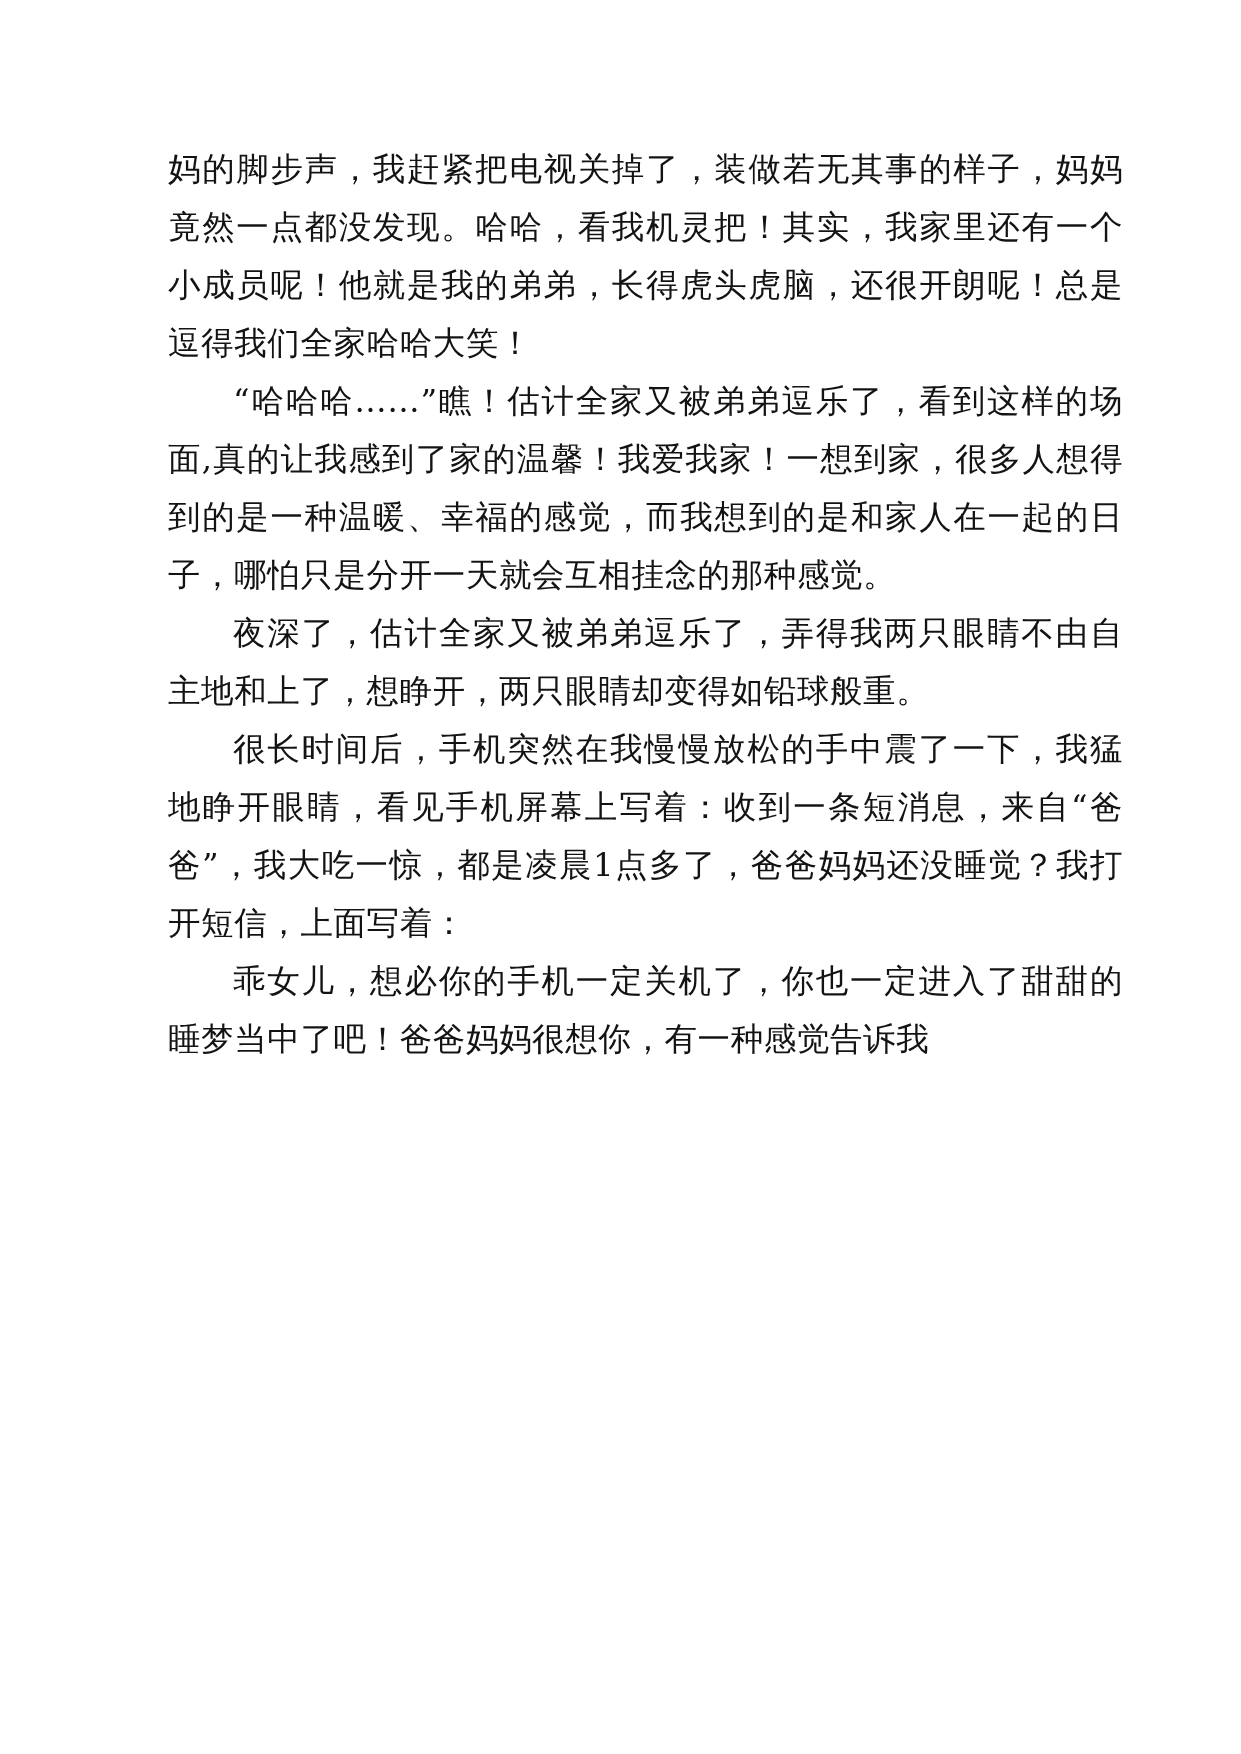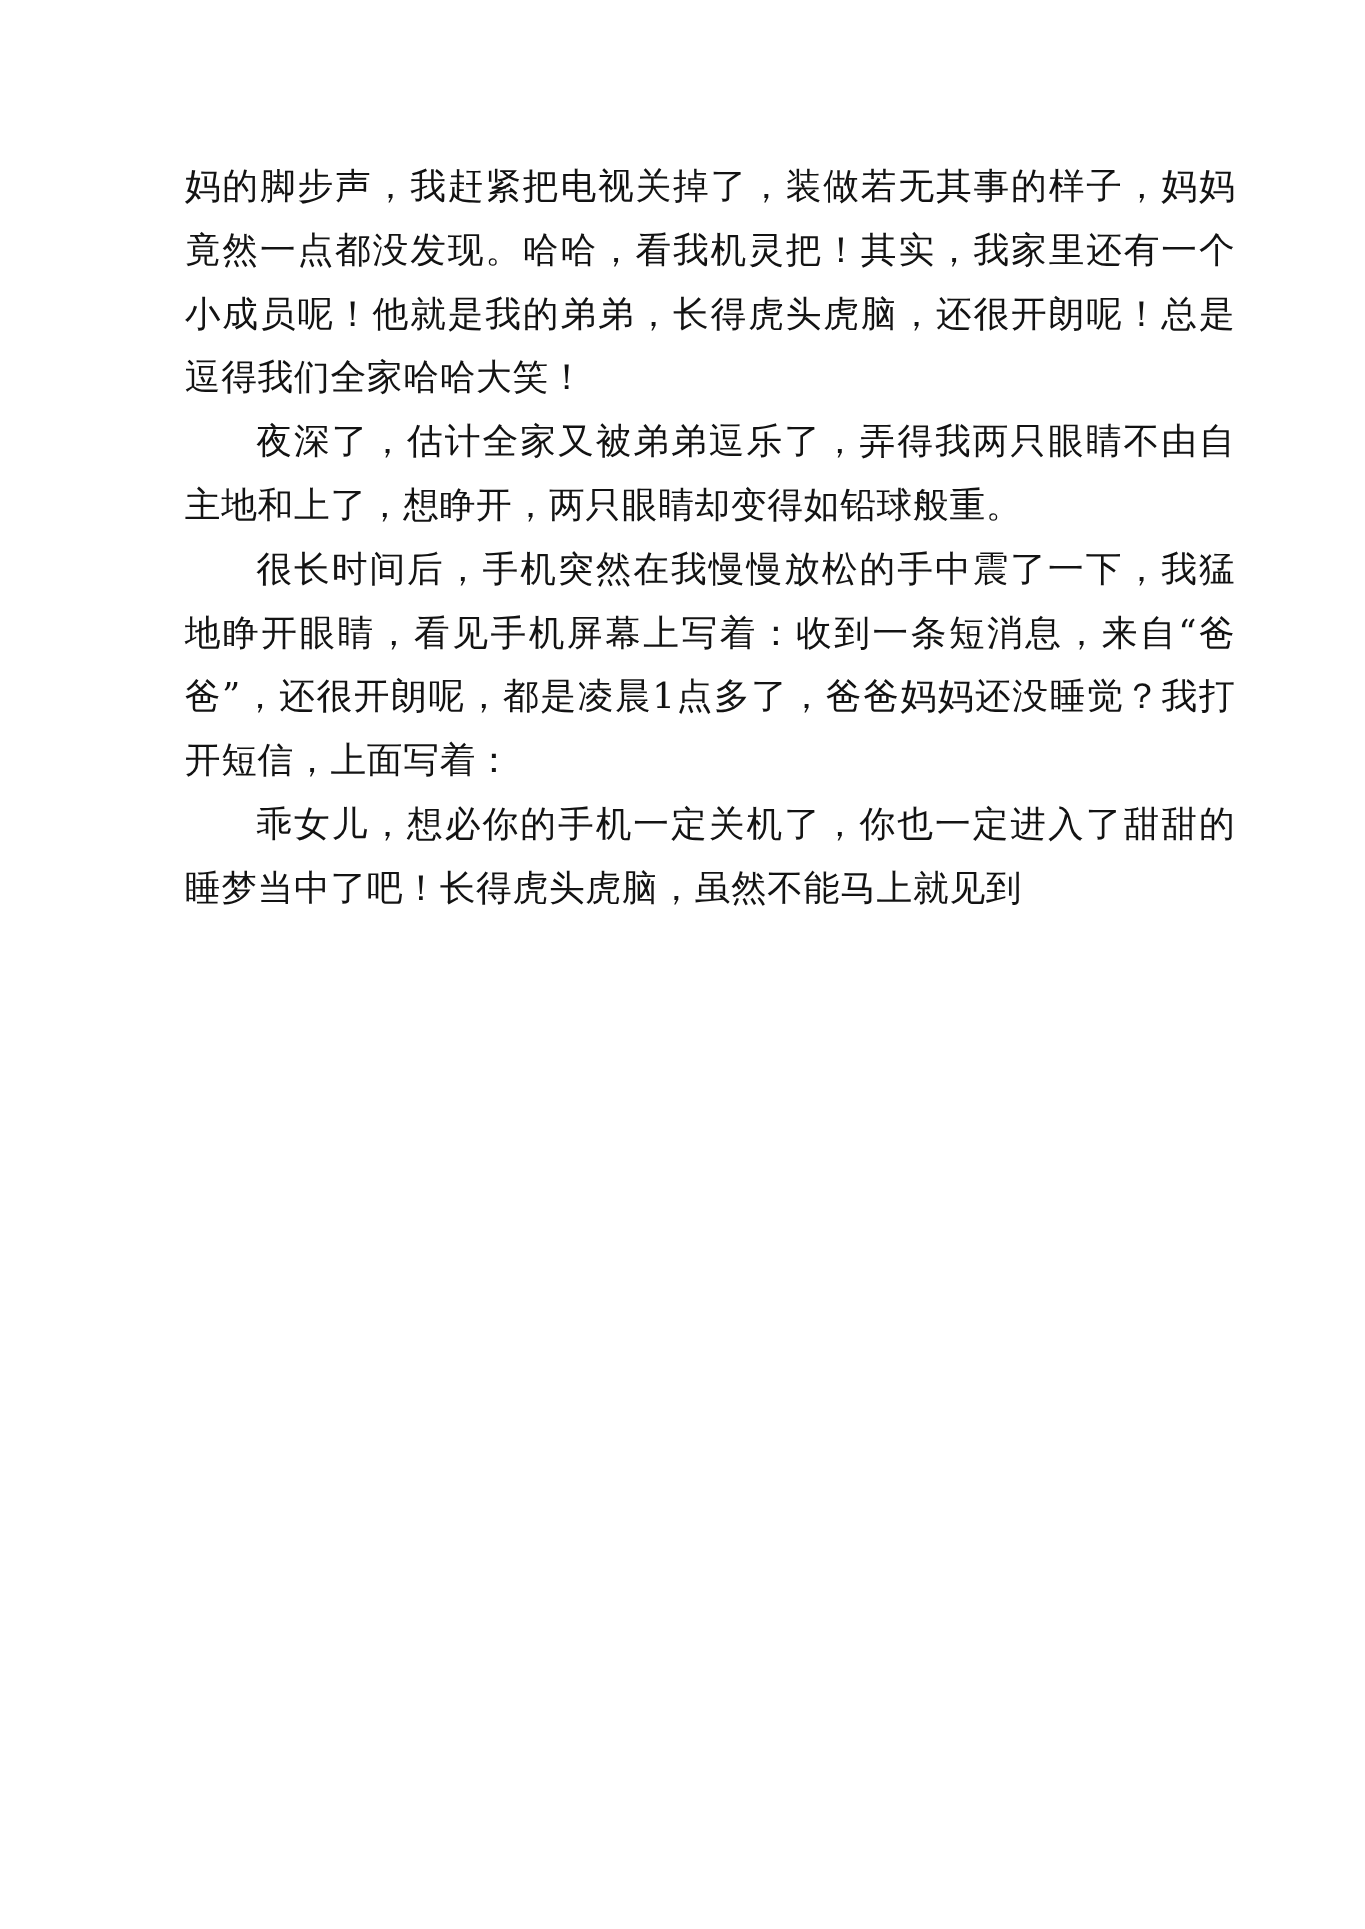--- a/index.html
+++ b/index.html
@@ -37,17 +37,18 @@
   .para.no-indent {
     text-indent: 0;
   }
 </style>
 </head>
 <body>
 
 <div class="page">
   <div class="doc-body">
     <p class="para no-indent">妈的脚步声，我赶紧把电视关掉了，装做若无其事的样子，妈妈竟然一点都没发现。哈哈，看我机灵把！其实，我家里还有一个小成员呢！他就是我的弟弟，长得虎头虎脑，还很开朗呢！总是逗得我们全家哈哈大笑！</p>
+    <p class="para">“哈哈哈……”瞧！估计全家又被弟弟逗乐了，看到这样的场面,真的让我感到了家的温馨！我爱我家！一想到家，很多人想得到的是一种温暖、幸福的感觉，而我想到的是和家人在一起的日子，哪怕只是分开一天就会互相挂念的那种感觉。</p>
     <p class="para">夜深了，估计全家又被弟弟逗乐了，弄得我两只眼睛不由自主地和上了，想睁开，两只眼睛却变得如铅球般重。</p>
-    <p class="para">很长时间后，手机突然在我慢慢放松的手中震了一下，我猛地睁开眼睛，看见手机屏幕上写着：收到一条短消息，来自“爸爸”，还很开朗呢，都是凌晨1点多了，爸爸妈妈还没睡觉？我打开短信，上面写着：</p>
-    <p class="para">乖女儿，想必你的手机一定关机了，你也一定进入了甜甜的睡梦当中了吧！长得虎头虎脑，虽然不能马上就见到</p>
+    <p class="para">很长时间后，手机突然在我慢慢放松的手中震了一下，我猛地睁开眼睛，看见手机屏幕上写着：收到一条短消息，来自“爸爸”，我大吃一惊，都是凌晨1点多了，爸爸妈妈还没睡觉？我打开短信，上面写着：</p>
+    <p class="para">乖女儿，想必你的手机一定关机了，你也一定进入了甜甜的睡梦当中了吧！爸爸妈妈很想你，有一种感觉告诉我</p>
   </div>
 </div>
 
 </body></html>

